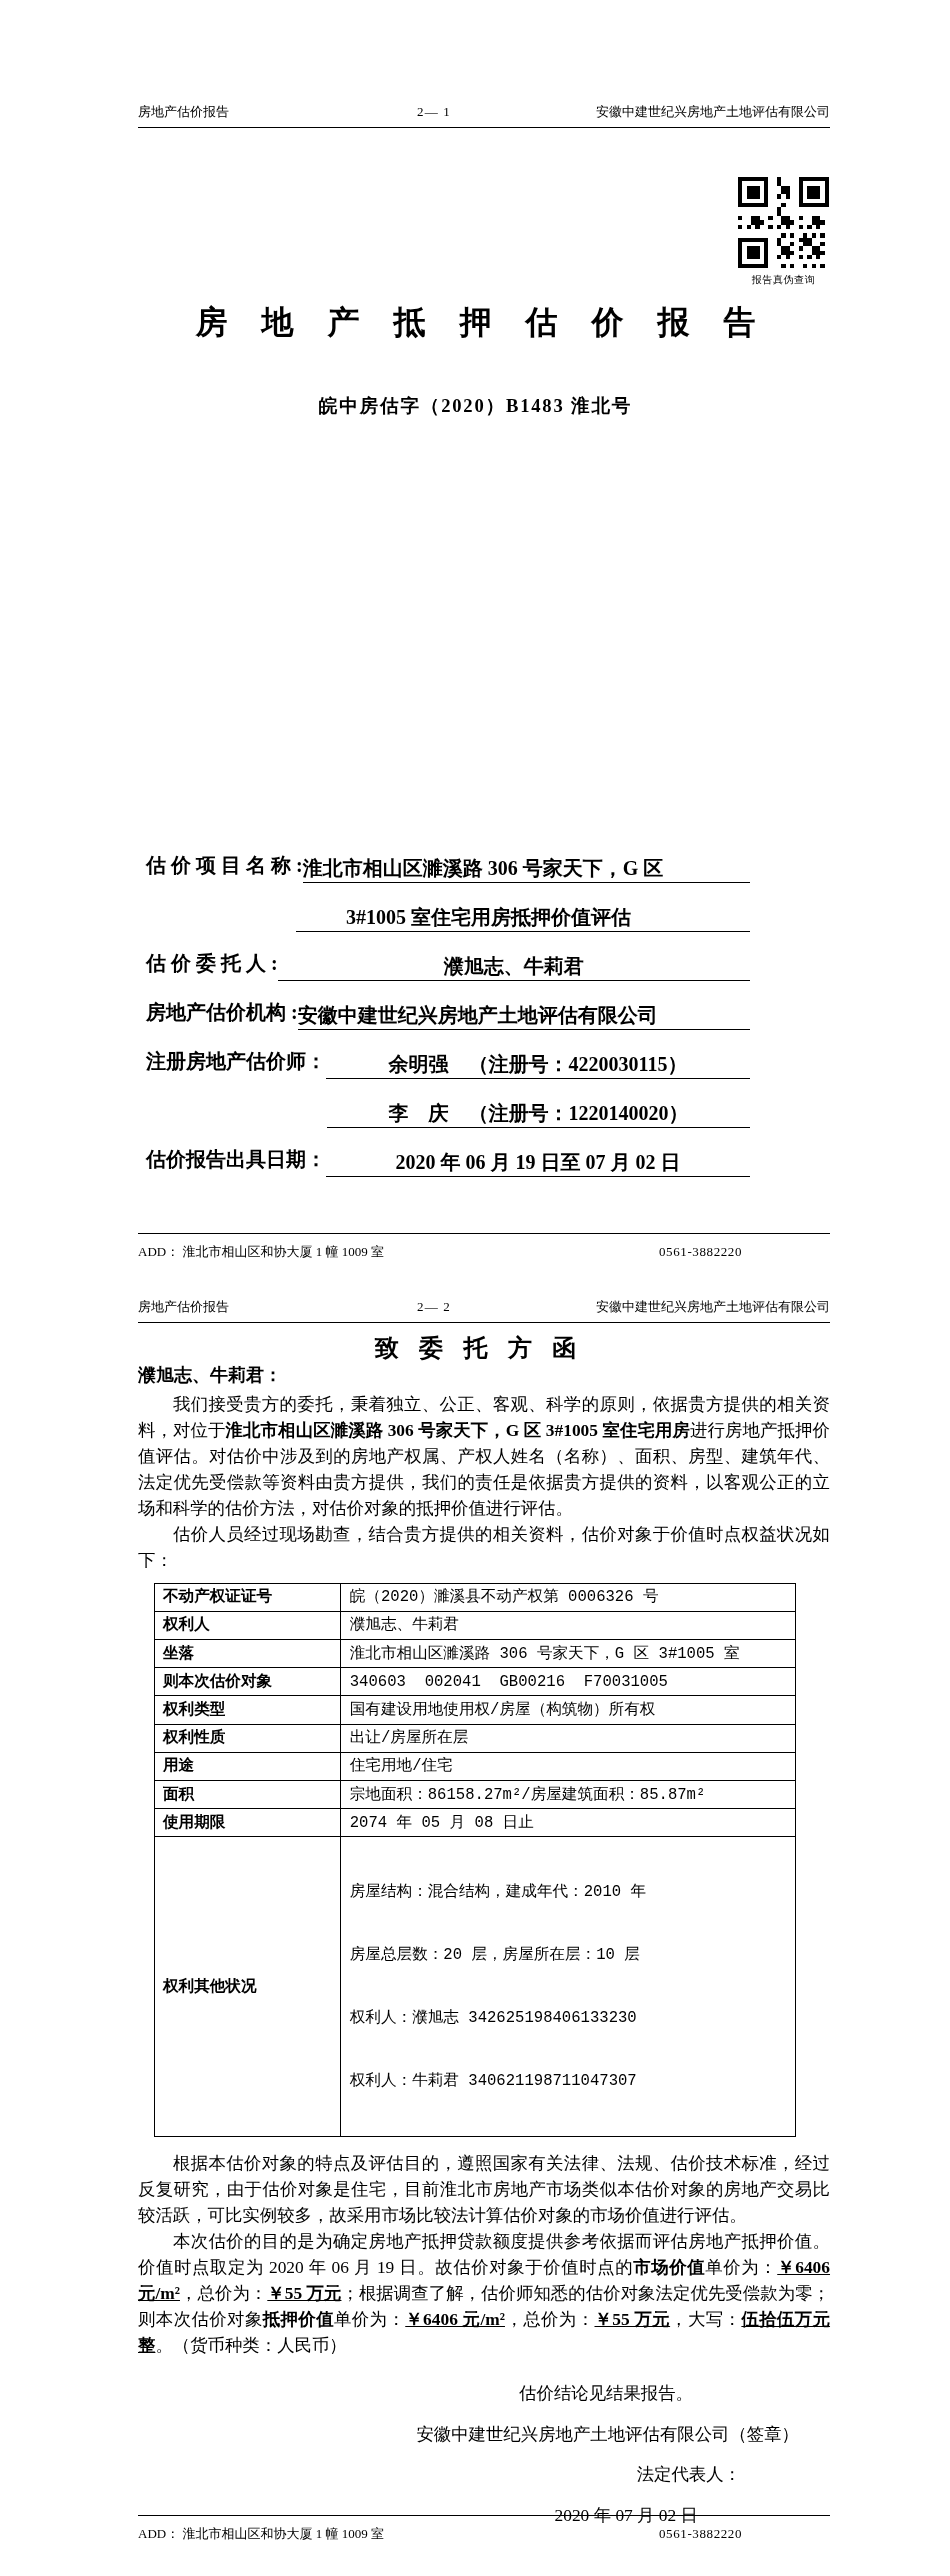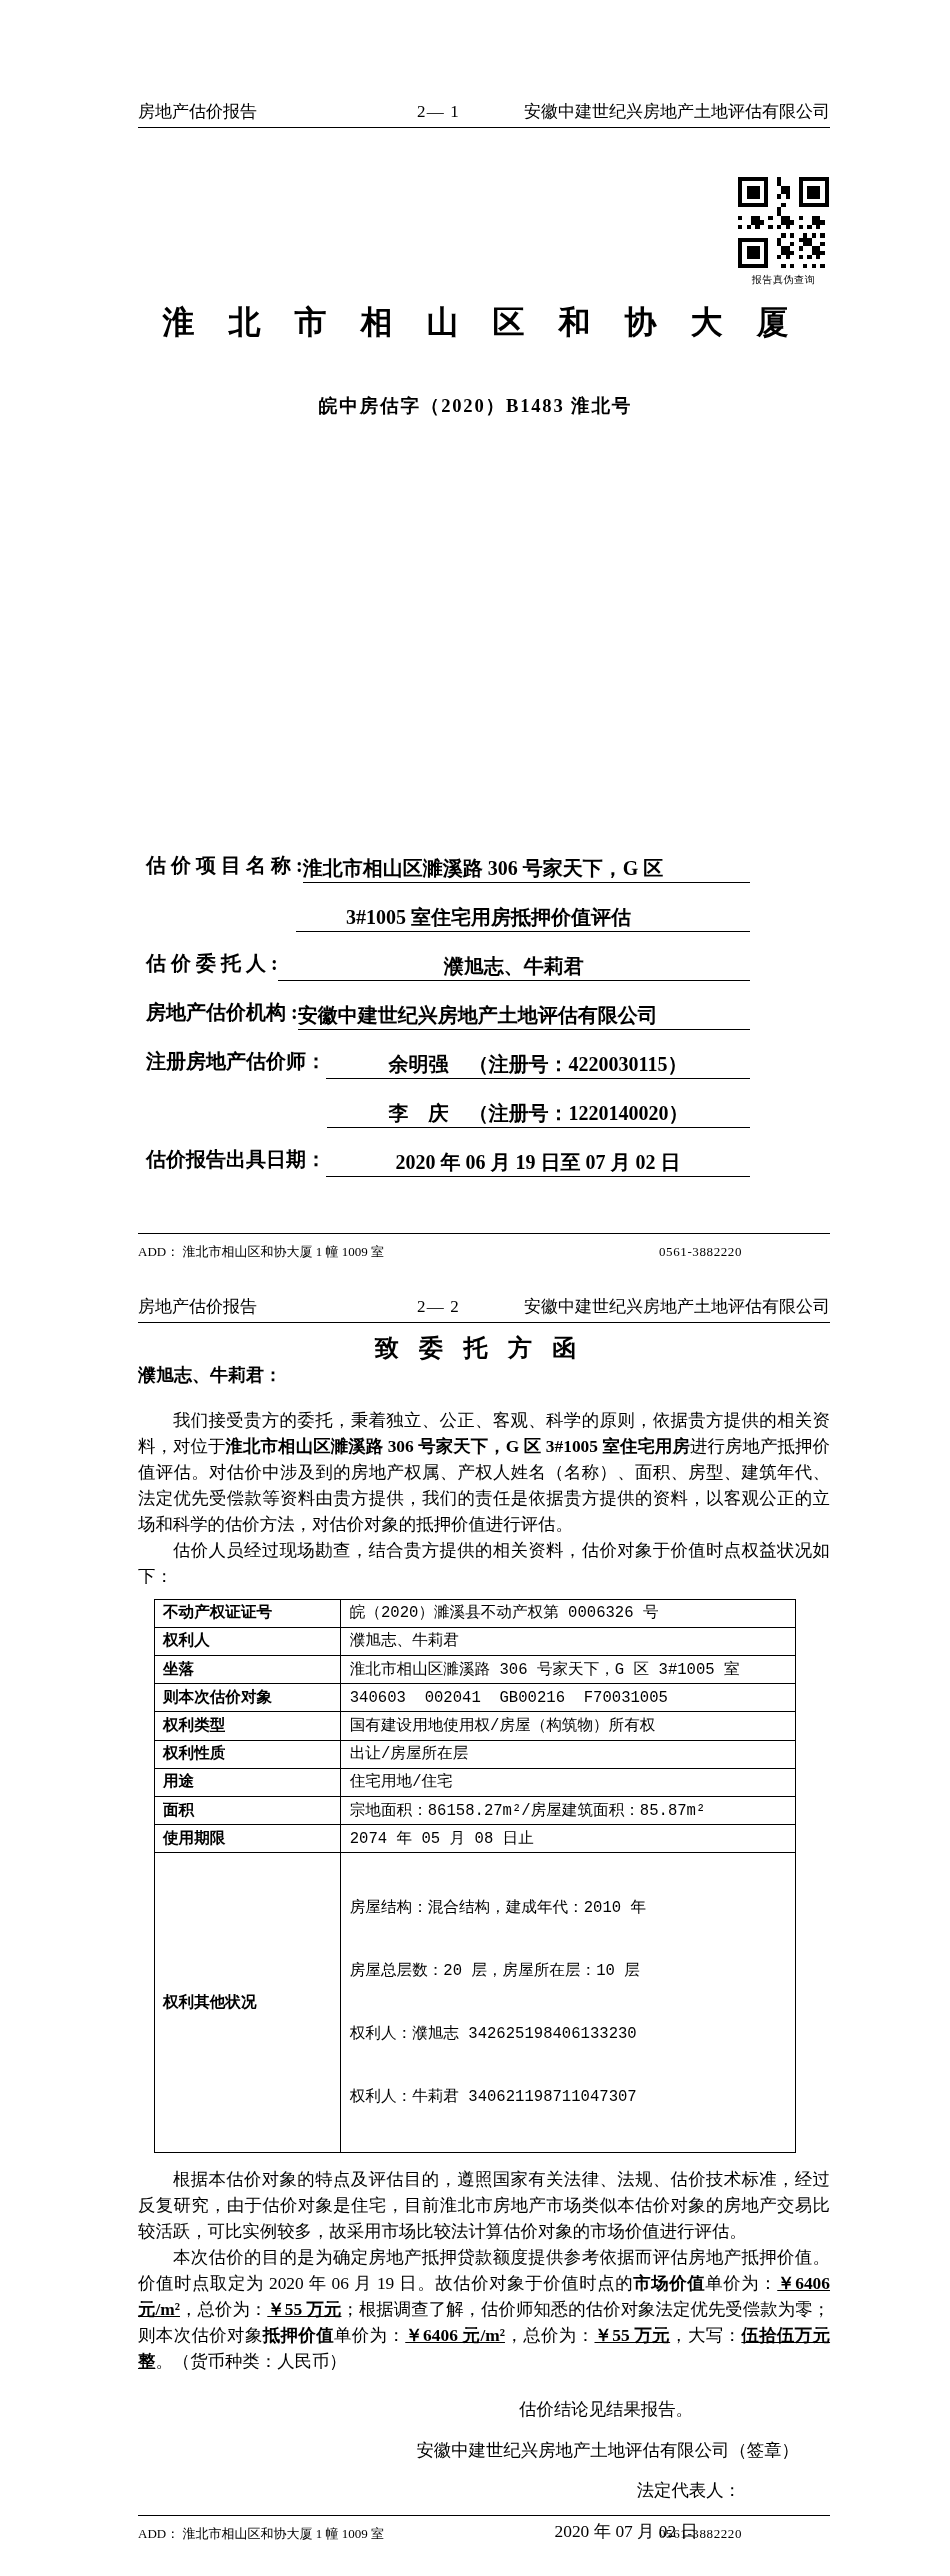--- a/index.html
+++ b/index.html
@@ -10,21 +10,21 @@
     font-family:"Liberation Serif","DejaVu Serif",serif;
   }
   .page{position:relative;width:951px;background:#fff;overflow:hidden;}
   #page1{height:1285px;}
   #page2{height:1291px;}
 
   
   .hdr{
     position:absolute;left:138px;width:692px;
     border-bottom:1.2px solid #000;padding-bottom:7.2px;
-    font-size:17px;line-height:17px;
+    font-size:13px;line-height:17px;
   }
   #page1 .hdr{top:95px;}
   #page2 .hdr{top:4.8px;}
   .hdr .hleft{position:absolute;left:0;bottom:7.2px;}
   .hdr .hpn{position:absolute;left:271px;bottom:7.2px;letter-spacing:1.2px;margin-left:8px;}
   .hdr .hright{position:absolute;right:0;bottom:7.2px;}
   .hdr{height:25px;}
 
   .ftr{
     position:absolute;left:138px;width:692px;height:29px;
@@ -65,21 +65,21 @@
   
   .ltitle{
     position:absolute;top:47px;left:0;width:100%;
     text-align:center;font-weight:700;font-size:24px;
     letter-spacing:20.4px;text-indent:20.4px;white-space:nowrap;
   }
   .body2{
     position:absolute;left:138px;top:77px;width:692px;
     font-size:17.4px;line-height:26px;text-align:justify;
   }
-  .sal{font-weight:700;font-size:18px;margin-bottom:19px;text-align:left;}
+  .sal{font-weight:700;font-size:18px;margin-bottom:3px;text-align:left;}
   .para{text-indent:35px;}
   .b{font-weight:700;}
   .bu{font-weight:700;text-decoration:underline;}
 
   
   table.rights{border-collapse:collapse;margin:9.6px 0 13px 15.6px;width:642px;font-size:15.6px;text-align:left;font-family:Liberation Mono, monospace;}
   table.rights td{border:1.2px solid #000;padding:3.6px 8.4px;line-height:20px;vertical-align:middle;}
   table.rights td.tl{width:169px;font-weight:700;}
   table.rights td.tv{white-space:pre-wrap;}
   table.rights .tvline{line-height:23px;white-space:pre-wrap;}
@@ -102,21 +102,21 @@
     <span class="hright">安徽中建世纪兴房地产土地评估有限公司</span>
   </div>
 
   <div class="qr">
     <svg viewBox="0 0 21 21" shape-rendering="crispEdges">
         <path d="M0 0h7v7h-7zM1 1h5v5h-5zM2 2h3v3h-3zM14 0h7v7h-7zM15 1h5v5h-5zM16 2h3v3h-3zM0 14h7v7h-7zM1 15h5v5h-5zM2 16h3v3h-3zM9 0h1v1h-1zM9 1h1v1h-1zM10 2h1v1h-1zM11 2h1v1h-1zM10 3h1v1h-1zM11 3h1v1h-1zM9 4h1v1h-1zM11 4h1v1h-1zM10 6h1v1h-1zM9 7h1v1h-1zM9 8h1v1h-1zM0 9h1v1h-1zM3 9h1v1h-1zM4 9h1v1h-1zM7 9h1v1h-1zM10 9h1v1h-1zM11 9h1v1h-1zM14 9h1v1h-1zM17 9h1v1h-1zM18 9h1v1h-1zM3 10h1v1h-1zM4 10h1v1h-1zM5 10h1v1h-1zM10 10h1v1h-1zM11 10h1v1h-1zM12 10h1v1h-1zM17 10h1v1h-1zM18 10h1v1h-1zM19 10h1v1h-1zM0 11h1v1h-1zM2 11h1v1h-1zM4 11h1v1h-1zM7 11h1v1h-1zM9 11h1v1h-1zM11 11h1v1h-1zM14 11h1v1h-1zM16 11h1v1h-1zM18 11h1v1h-1zM10 13h1v1h-1zM12 13h1v1h-1zM15 13h1v1h-1zM17 13h1v1h-1zM19 13h1v1h-1zM9 14h1v1h-1zM14 14h1v1h-1zM15 14h1v1h-1zM16 14h1v1h-1zM9 15h1v1h-1zM12 15h1v1h-1zM15 15h1v1h-1zM16 15h1v1h-1zM19 15h1v1h-1zM10 16h1v1h-1zM11 16h1v1h-1zM14 16h1v1h-1zM17 16h1v1h-1zM18 16h1v1h-1zM10 17h1v1h-1zM11 17h1v1h-1zM12 17h1v1h-1zM17 17h1v1h-1zM18 17h1v1h-1zM19 17h1v1h-1zM9 18h1v1h-1zM11 18h1v1h-1zM14 18h1v1h-1zM16 18h1v1h-1zM18 18h1v1h-1zM10 20h1v1h-1zM12 20h1v1h-1zM15 20h1v1h-1zM17 20h1v1h-1zM19 20h1v1h-1z" fill="#000" fill-rule="evenodd"></path>
       </svg>
     <div class="cap">报告真伪查询</div>
   </div>
 
-  <div class="title">淮北市相山区和协大厦</div>
+  <div class="title">房地产抵押估价报告</div>
   <div class="docno">皖中房估字（2020）B1483 淮北号</div>
 
   <div class="form">
     <div class="frow">
       <span class="lbl">估 价 项 目 名 称 :</span>
       <span class="val l">淮北市相山区濉溪路 306 号家天下，G 区</span>
     </div>
     <div class="frow">
       <span class="sp1"></span>
       <span class="val li">3#1005 室住宅用房抵押价值评估</span>

